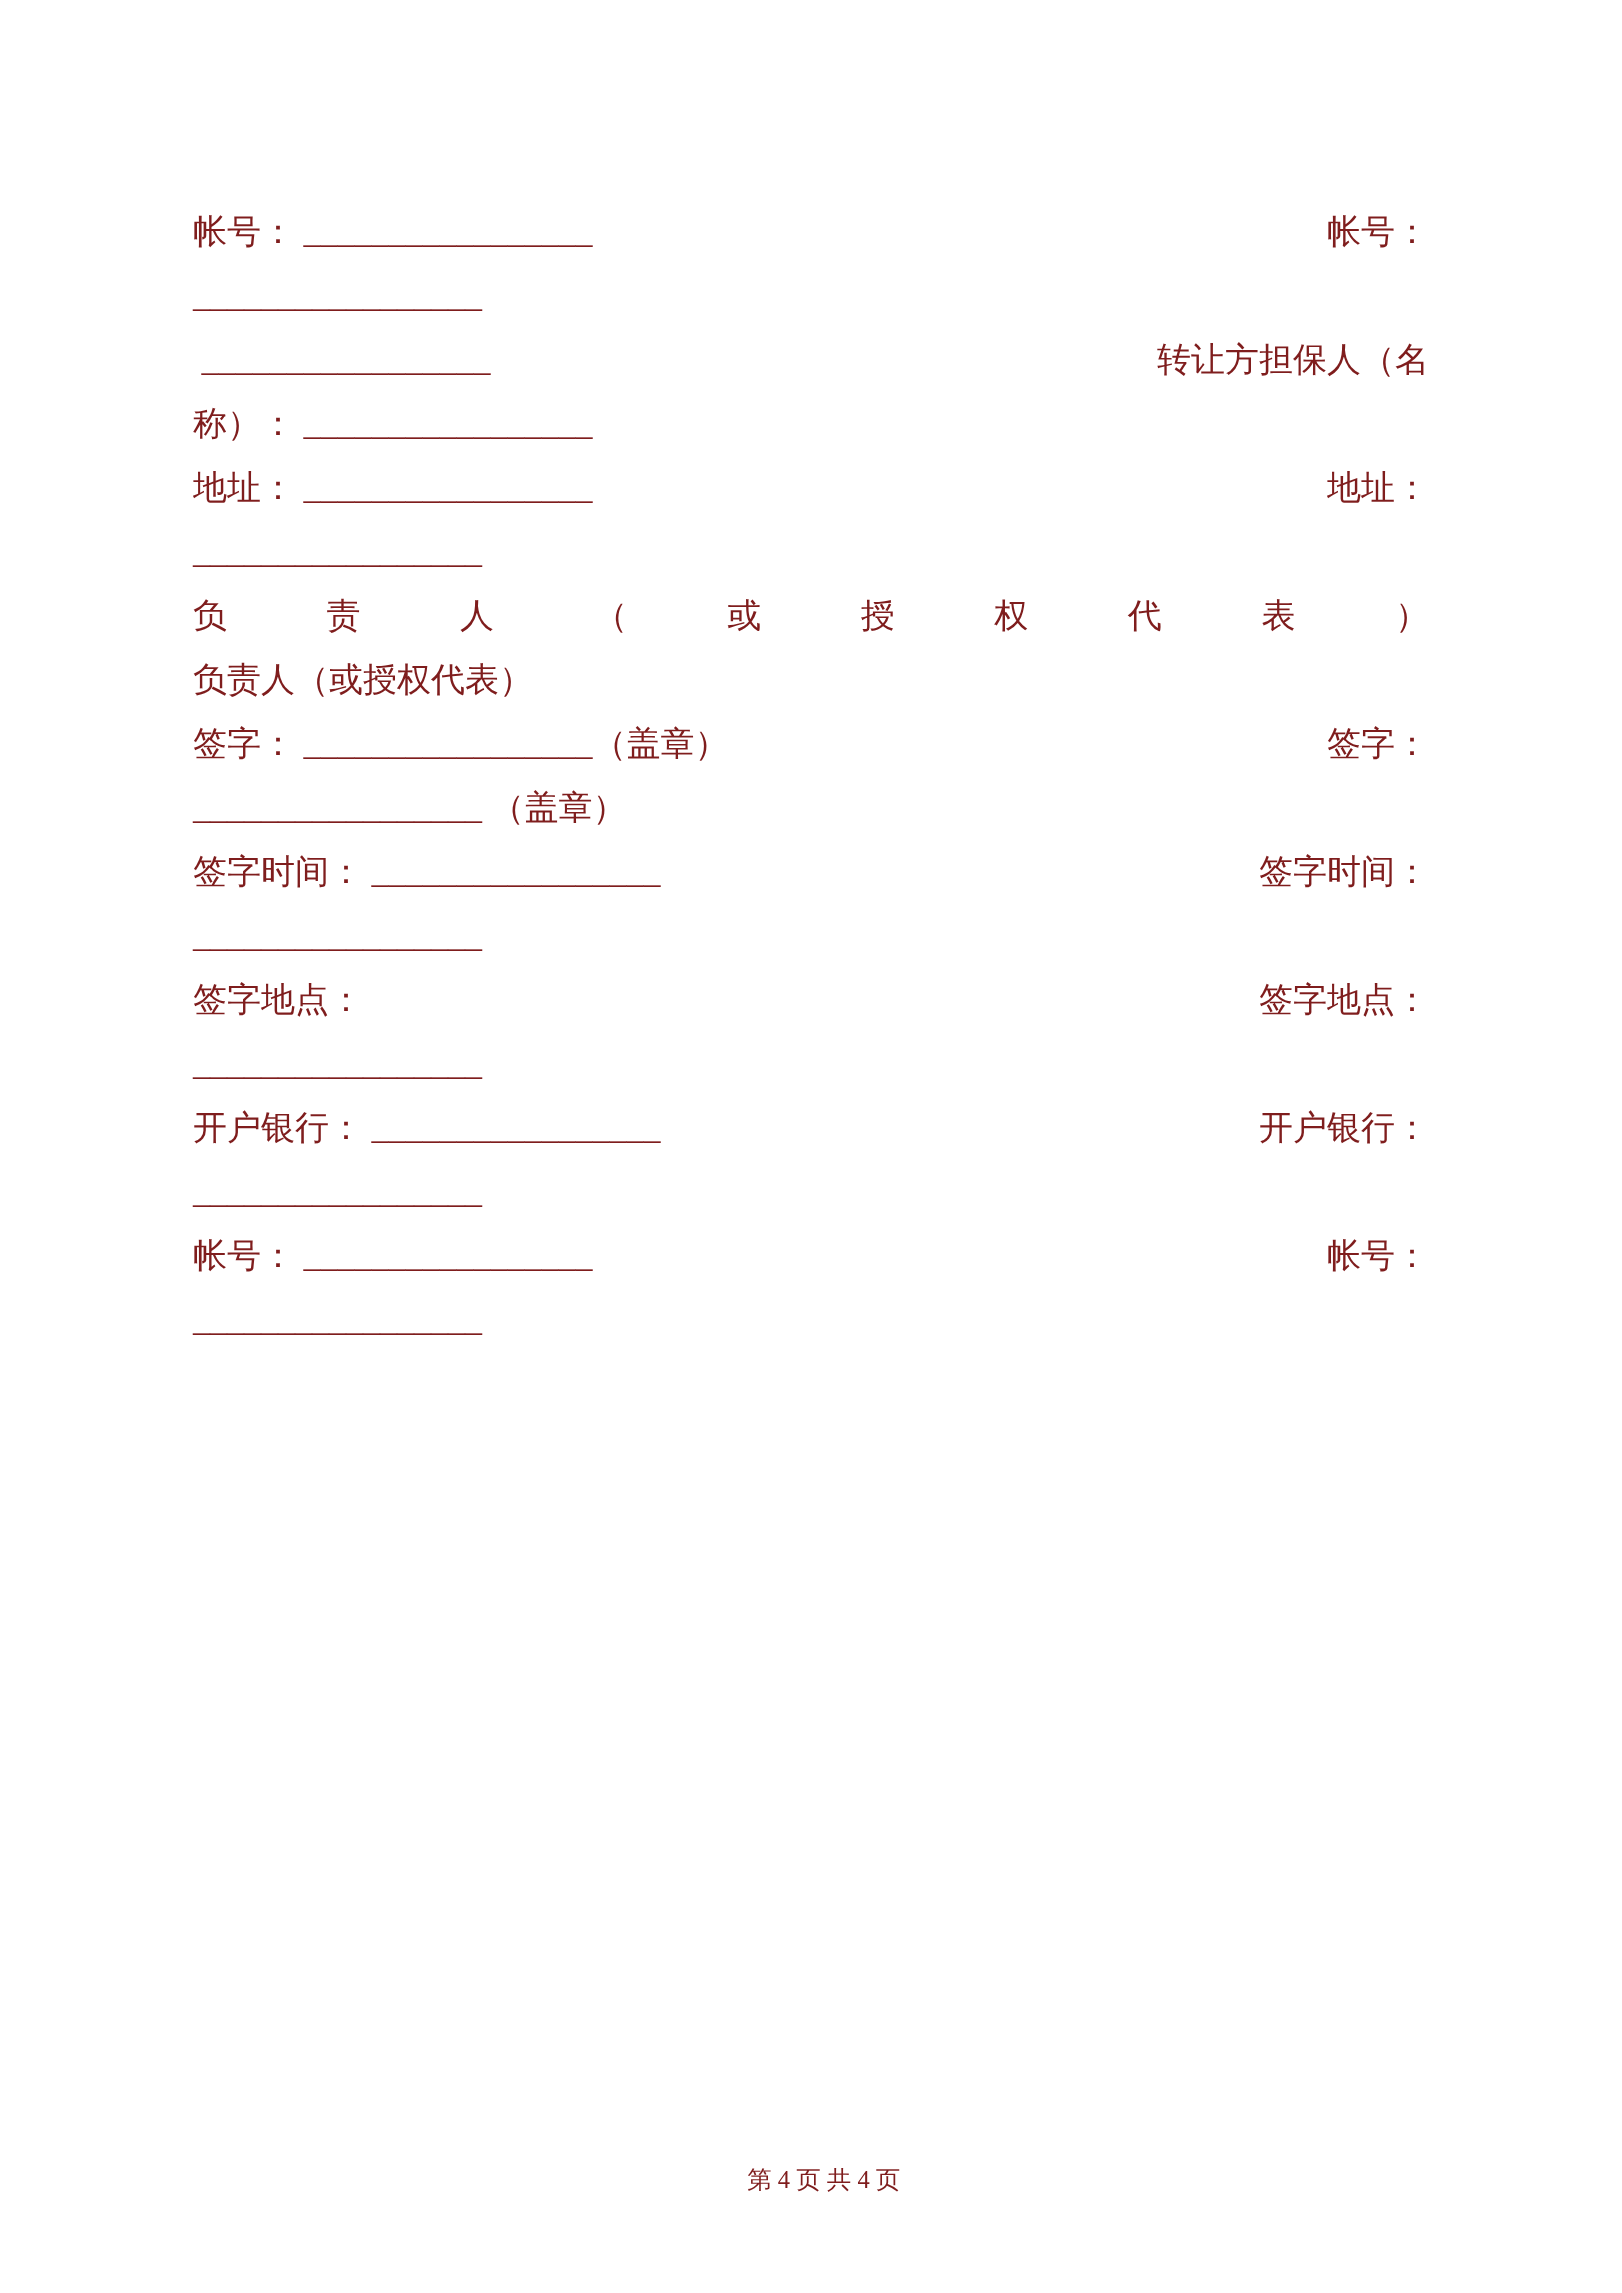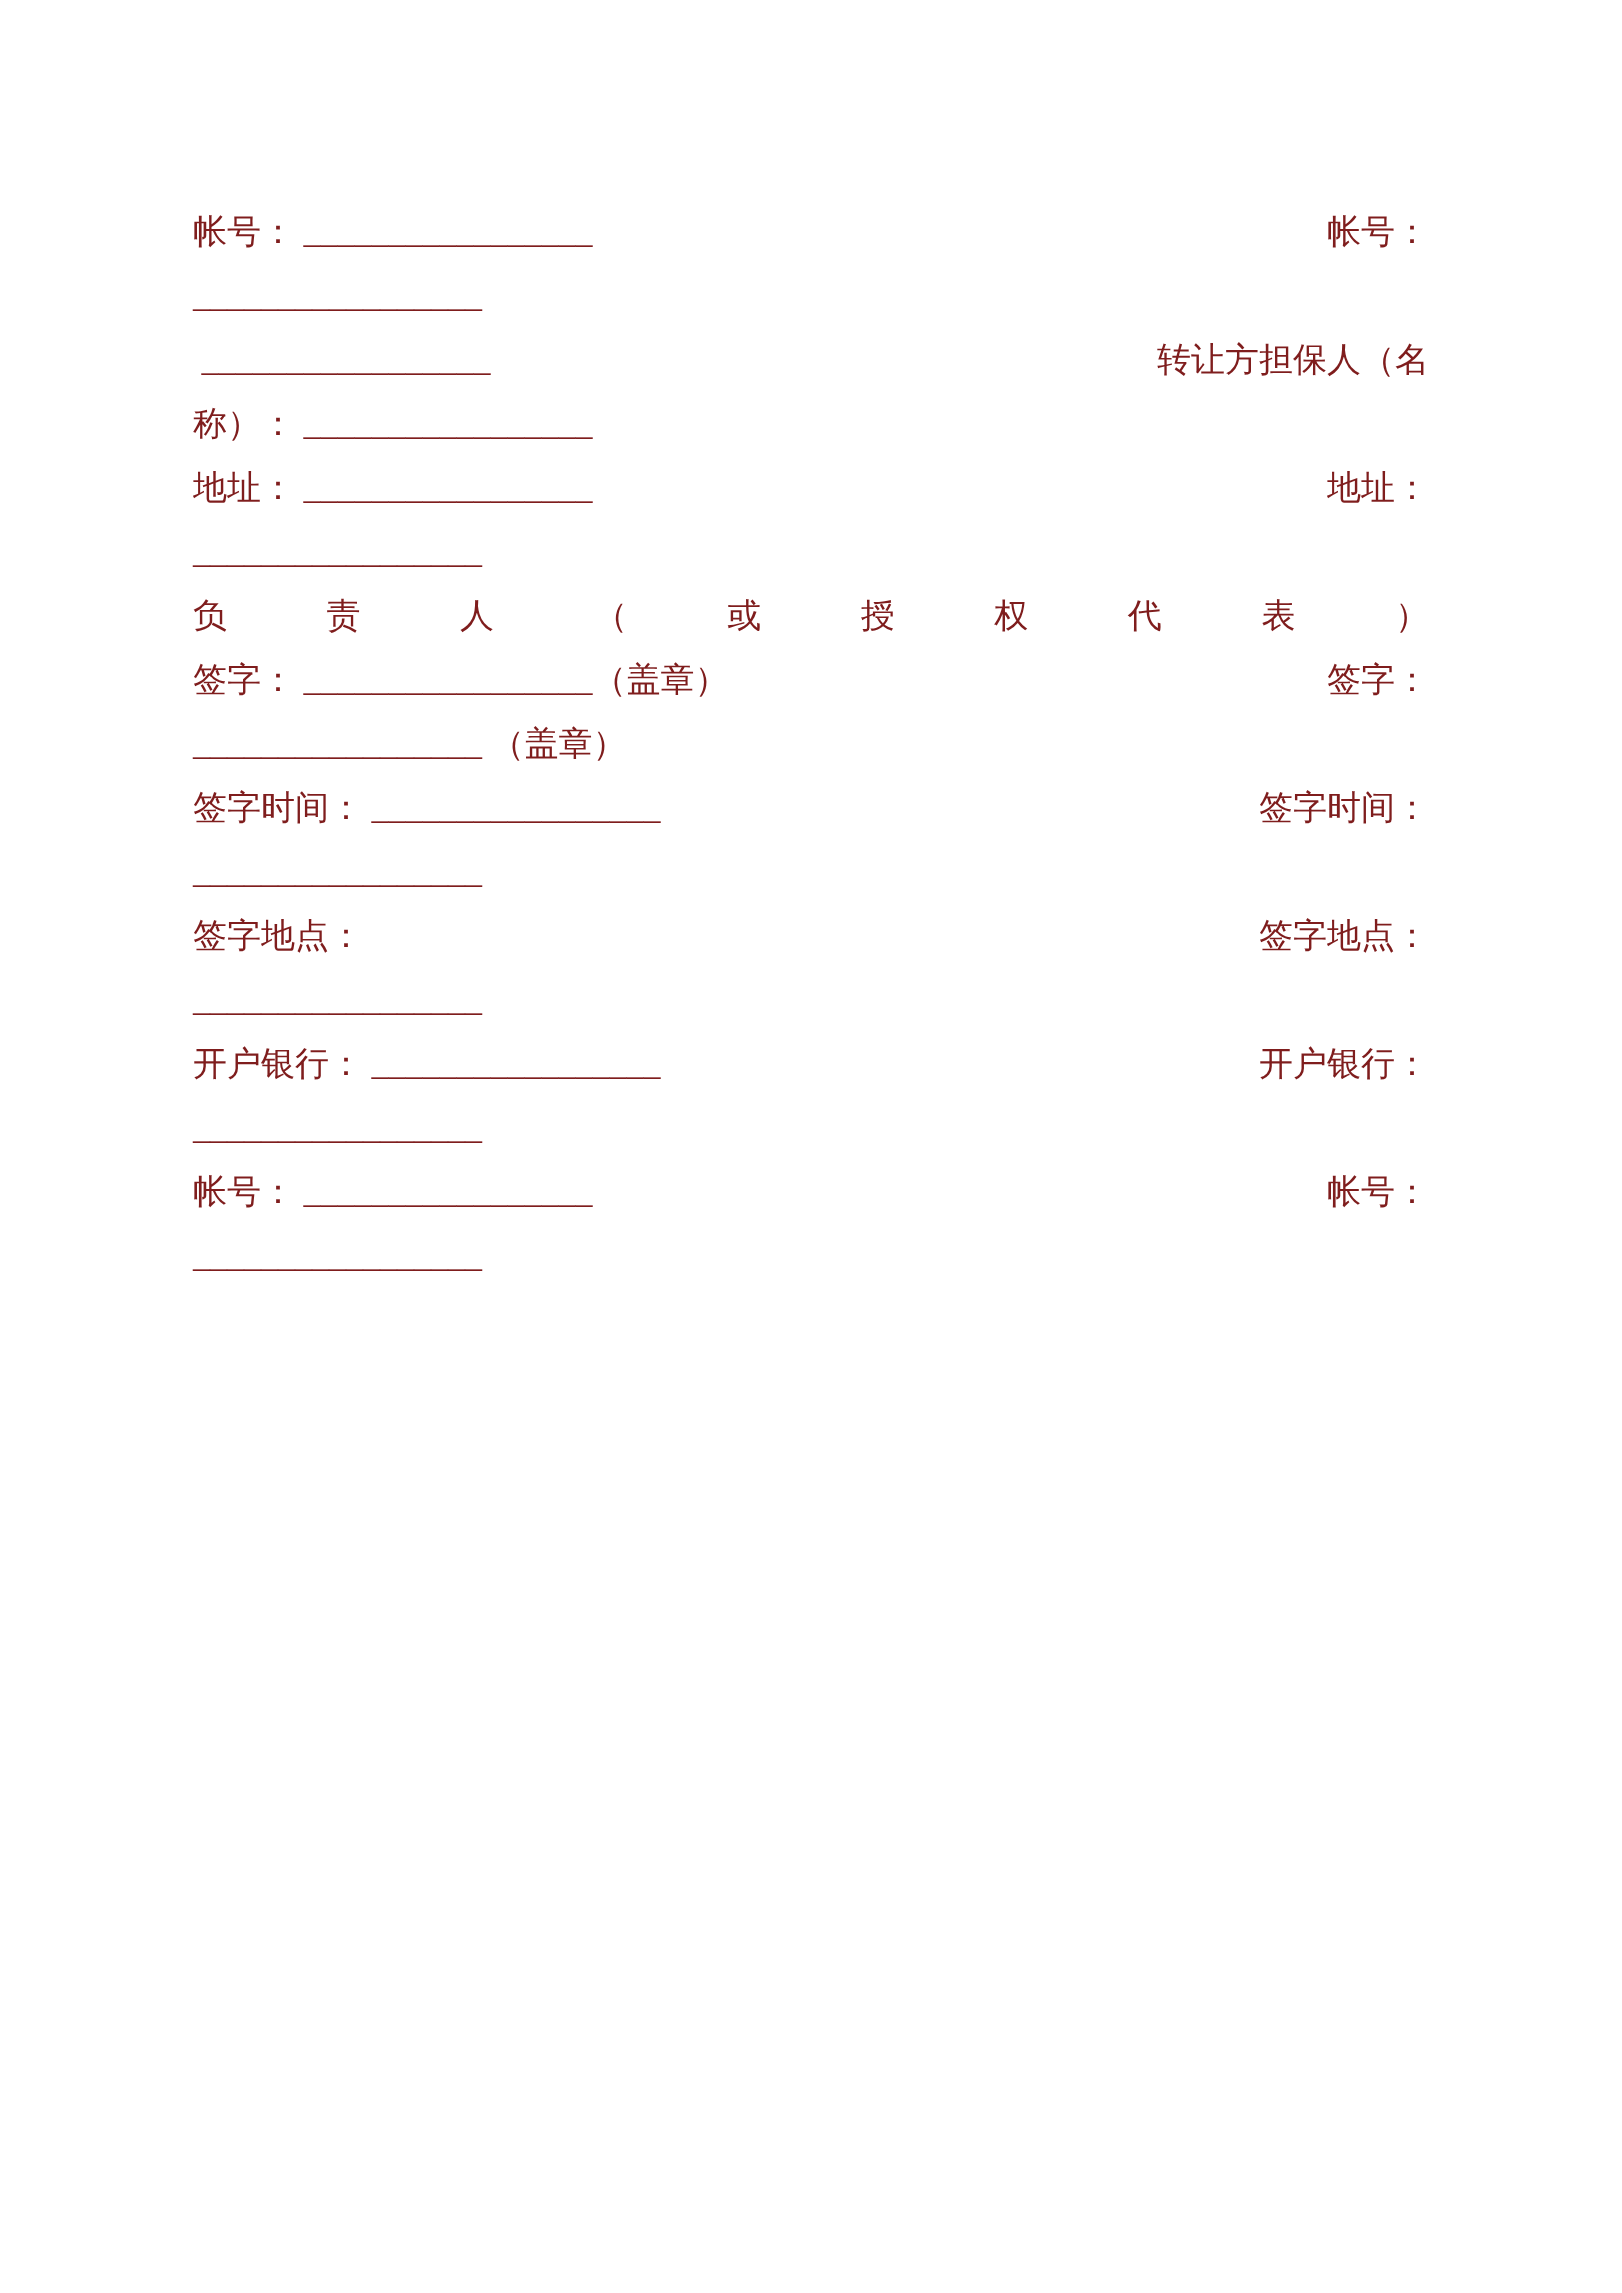--- a/index.html
+++ b/index.html
@@ -120,20 +120,25 @@
       <span class="spread-char">人</span>
       <span class="spread-char">（</span>
       <span class="spread-char">或</span>
       <span class="spread-char">授</span>
       <span class="spread-char">权</span>
       <span class="spread-char">代</span>
       <span class="spread-char">表</span>
       <span class="spread-char">）</span>
     </div>
 
+    <div class="line">
+      <div class="left-group">
+        <span class="seg">负责人（或授权代表）</span>
+      </div>
+    </div>
 
     <div class="line">
       <div class="left-group">
         <span class="seg">签字：</span>
         <span class="seg"> _________________</span>
         <span class="seg">（盖章）</span>
       </div>
       <span class="right-label">签字：</span>
     </div>
 
@@ -194,14 +199,17 @@
     </div>
 
     <div class="line">
       <div class="left-group">
         <span class="seg">_________________</span>
       </div>
     </div>
 
   </div>
 
+  <div class="footer">
+    <span>第 4 页 共 4 页</span>
+  </div>
 </div>
 
 
 </body></html>

